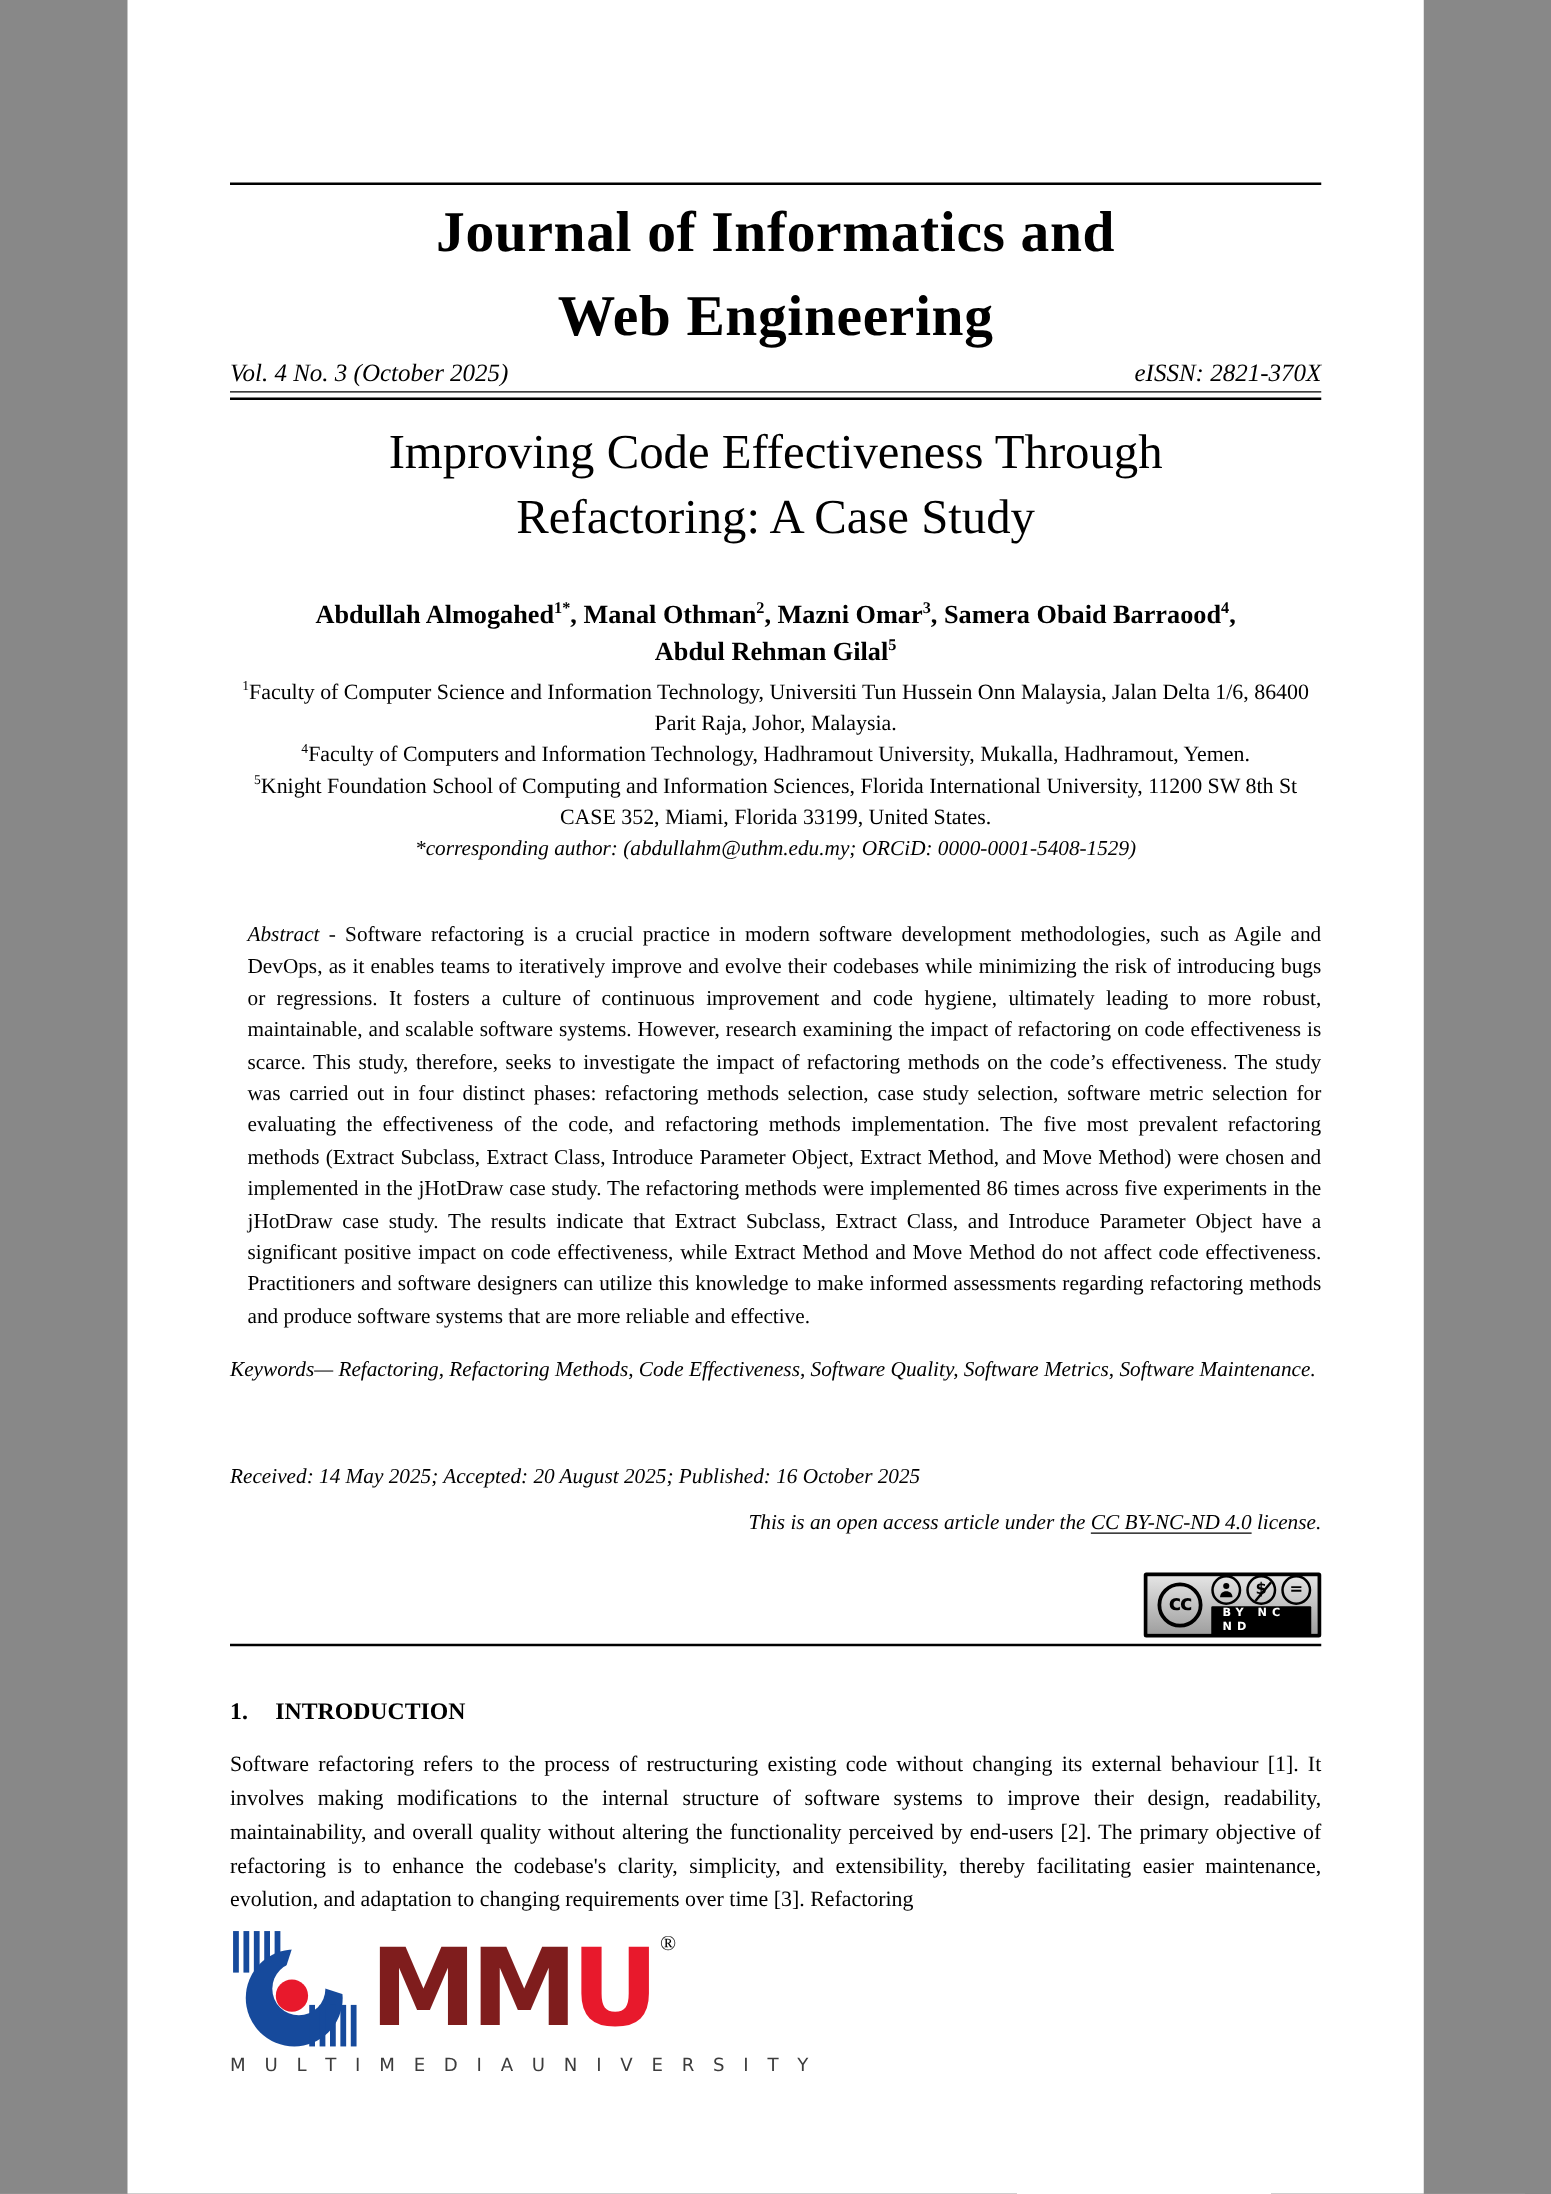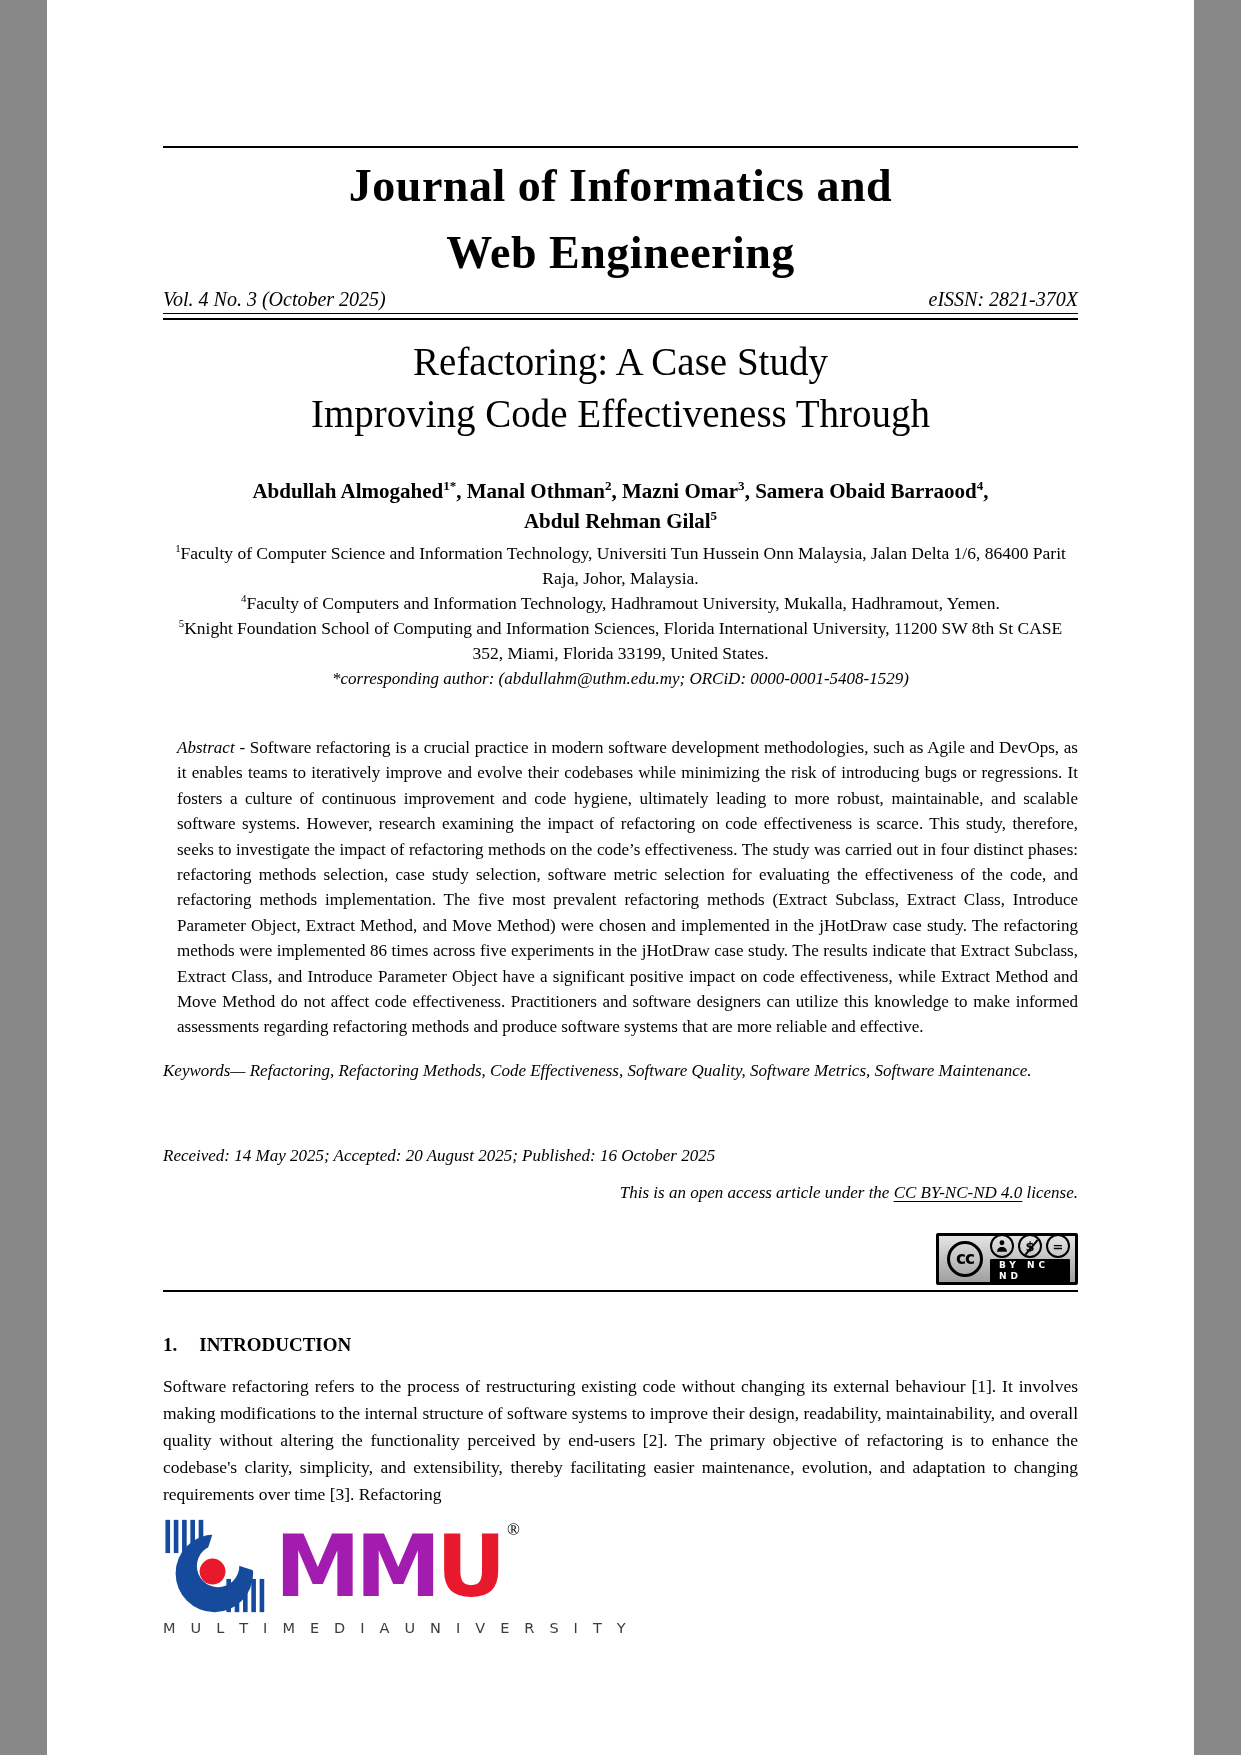--- a/index.html
+++ b/index.html
@@ -1,20 +1,20 @@
 <!DOCTYPE html>
 <html><head>
 <meta charset="utf-8">
 <style>
   * { margin:0; padding:0; box-sizing:border-box; }
   html,body { background:#888; }
   .page {
-    width:1147px; height:1755px; margin:0 auto; background:#ffffff;
+    width:1037px; height:1755px; margin:0 auto; background:#ffffff;
     font-family:"Liberation Serif", serif; color:#000;
-    padding:0 116px; overflow:hidden; position:relative;
+    padding:0 82px; overflow:hidden; position:relative;
   }
   .top-rule { margin-top:146px; border:none; border-top:2.5px solid #000; }
   .journal-title {
     margin-top:4px; text-align:center; font-weight:bold;
     font-size:46px; line-height:67px; letter-spacing:0.5px;
   }
   .vol-row {
     display:flex; justify-content:space-between; align-items:flex-end;
     font-size:20px; line-height:26px; margin-top:0px;
     border-bottom:1.5px solid #000; padding-bottom:1px;font-style:italic;
@@ -114,22 +114,22 @@
     <div>Web Engineering</div>
   </div>
 
   <div class="vol-row">
     <span>Vol. 4 No. 3 (October 2025)</span>
     <span>eISSN: 2821-370X</span>
   </div>
   <div class="double-rule"></div>
 
   <div class="article-title">
+    <div>Improving Code Effectiveness Through</div>
     <div>Refactoring: A Case Study</div>
-    <div>Improving Code Effectiveness Through</div>
   </div>
 
   <div class="authors">
     <div><span>Abdullah Almogahed</span><sup>1*</sup><span>, Manal Othman</span><sup>2</sup><span>, Mazni Omar</span><sup>3</sup><span>, Samera Obaid Barraood</span><sup>4</sup><span>,</span></div>
     <div><span>Abdul Rehman Gilal</span><sup>5</sup></div>
   </div>
 
   <div class="affiliations">
     <div class="affil-line"><sup>1</sup><span>Faculty of Computer Science and Information Technology, Universiti Tun Hussein Onn Malaysia, Jalan Delta 1/6, 86400 Parit Raja, Johor, Malaysia.</span></div>
     <div class="affil-line"><sup>4</sup><span>Faculty of Computers and Information Technology, Hadhramout University, Mukalla, Hadhramout, Yemen.</span></div>
@@ -190,21 +190,21 @@
           <circle cx="59" cy="52" r="23" fill="#ffffff"></circle>
           <circle cx="53" cy="58" r="14" fill="#e8192c"></circle>
           <g fill="#164a9c">
             <rect x="68" y="66" width="5" height="36"></rect>
             <rect x="77" y="66" width="5" height="36"></rect>
             <rect x="86" y="66" width="5" height="36"></rect>
             <rect x="95" y="66" width="5" height="36"></rect>
             <rect x="104" y="66" width="5" height="36"></rect>
           </g>
         </svg>
-        <span class="mmu-mm" style="color:#a21caf">MM</span>
+        <span class="mmu-mm" style="color:#7f1d1d">MM</span>
           <span class="mmu-u" style="color:#e8192c">U</span>
         <span class="mmu-reg">®</span>
       </div>
       <div class="mmu-subtitle">M U L T I M E D I A   U N I V E R S I T Y</div>
     </div>
   </div>
 
 </div>
 
 </body></html>

